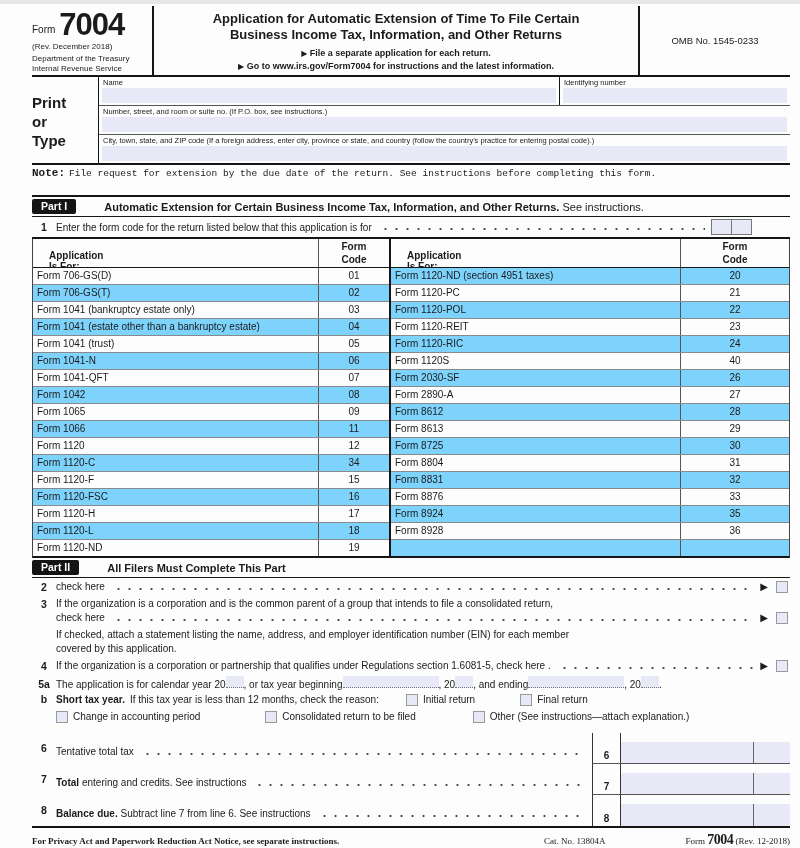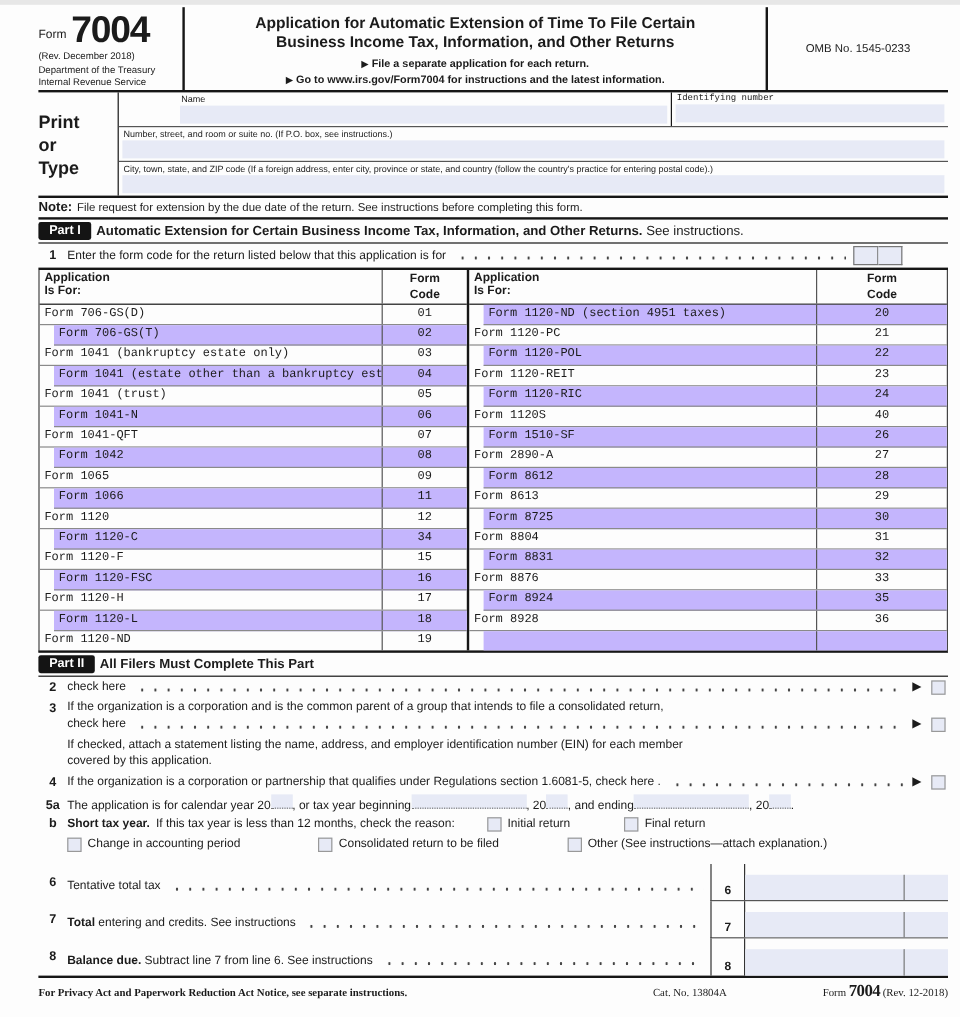--- a/index.html
+++ b/index.html
@@ -22,32 +22,32 @@
   .arrow{font-size:8px;}
   .hdr-right{width:150px;display:flex;align-items:center;justify-content:center;font-size:9.5px;}
 
   
   .pt{display:flex;border-bottom:2px solid #161616;}
   .pt-label{width:66px;font-size:15px;font-weight:bold;line-height:19px;padding-top:16px;box-sizing:border-box;}
   .pt-fields{flex:1;border-left:1.5px solid #161616;}
   .fl{font-size:7.5px;padding:1px 0 0 4px;color:#222;}
   .inp{height:15px;background:#e7eaf6;margin:1px 3px 2px 3px;}
   .frow1{display:flex;border-bottom:1.2px solid #555;}
-  .cell-name{flex:1;border-right:1.5px solid #161616;margin-left:48px;}
-  .cell-id{width:230px;font-family:Liberation Mono, monospace;}
+  .cell-name{flex:1;border-right:1.5px solid #161616;}
+  .cell-id{width:230px;}
   .frow{border-bottom:1.2px solid #555;}
   .frow:last-child{border-bottom:none;}
 
   
-  .note{display:flex;align-items:baseline;gap:4px;padding:2px 0 2px 0;border-bottom:2.5px solid #161616;}
+  .note{display:flex;align-items:baseline;gap:4px;padding:2px 0 16px 0;border-bottom:2.5px solid #161616;font-family:Liberation Mono, monospace;}
   .note b{font-size:11px;}
   .note span{font-size:9.5px;}
 
   
-  .partbar{display:flex;align-items:center;gap:4px;padding:2px 0;border-bottom:1.5px solid #161616;}
+  .partbar{display:flex;align-items:center;gap:28px;padding:2px 0;border-bottom:1.5px solid #161616;}
   .badge{background:#141414;color:#fff;font-size:10.5px;font-weight:bold;padding:1px 9px 2px;border-radius:2px;}
   .ptitle{font-size:11px;font-weight:bold;}
   .ptitle .reg{font-weight:normal;}
 
   
   .line1{display:flex;align-items:center;padding:2px 0;border-bottom:2px solid #161616;}
   .lnum{width:24px;text-align:center;font-weight:bold;font-size:10.5px;flex:none;}
   .ltxt{font-size:10px;}
   .dots{flex:1;height:10px;margin:0 6px;
     background-image:radial-gradient(circle,#444 1px,rgba(0,0,0,0) 1.2px);
@@ -55,24 +55,24 @@
   .codeboxes{display:flex;margin-right:38px;}
   .cbox{width:19px;height:14px;background:#e7eaf6;border:1px solid #777;}
   .cbox+.cbox{border-left:none;}
 
   
   .ftable{display:flex;font-size:10px;border-bottom:2.5px solid #161616;
     border-left:1.2px solid #444;border-right:1.2px solid #444;}
   .t-left{width:358px;border-right:2px solid #161616;box-sizing:border-box;}
   .t-right{flex:1;}
   .thead{display:flex;border-bottom:1.5px solid #161616;font-weight:bold;height:28px;}
-  .thead .desc{padding-top:1px;}
-  .trow{display:flex;height:16px;line-height:15px;border-bottom:1px solid #8a8a8a;font-family:Liberation Mono, monospace;}
+  .thead .desc{padding-top:11px;margin-left:12px;}
+  .trow{display:flex;height:16px;line-height:15px;border-bottom:1px solid #8a8a8a;}
   .trow:last-child{border-bottom:none;}
-  .trow.shaded{background:#c4b5fd;margin-left:12px;}
+  .trow.shaded{background:#7dd3fc;}
   .desc{flex:1;padding-left:4px;border-right:1.2px solid #555;overflow:hidden;white-space:nowrap;}
   .t-left .codec{width:70px;text-align:center;}
   .t-right .codec{width:108px;text-align:center;}
   .thead .codec{line-height:13px;padding-top:1px;}
 
   
   .p2row{display:flex;font-size:10px;line-height:14.5px;padding-top:2px;}
   .p2row .lbody{flex:1;}
   .leader{display:flex;align-items:center;}
   .leader .txt{white-space:nowrap;}
@@ -331,21 +331,21 @@
             <div class="desc">Form 1120-RIC</div>
             <div class="codec">24</div>
           </div>
 
           <div class="trow">
             <div class="desc">Form 1120S</div>
             <div class="codec">40</div>
           </div>
 
           <div class="trow shaded">
-            <div class="desc">Form 1510-SF</div>
+            <div class="desc">Form 2030-SF</div>
             <div class="codec">26</div>
           </div>
 
           <div class="trow">
             <div class="desc">Form 2890-A</div>
             <div class="codec">27</div>
           </div>
 
           <div class="trow shaded">
             <div class="desc">Form 8612</div>

